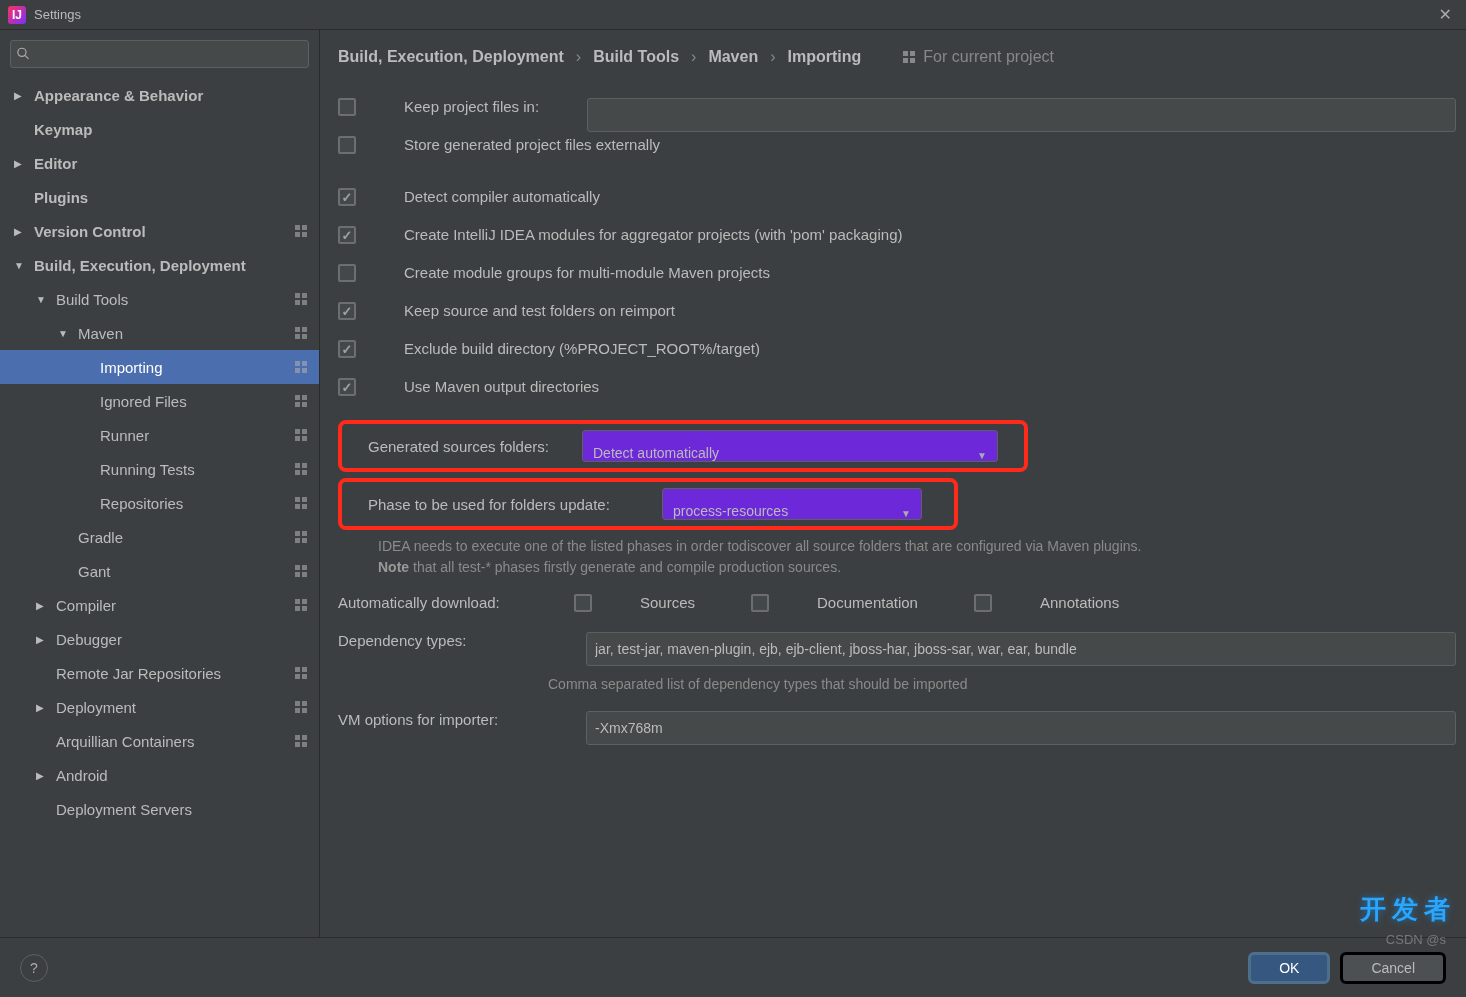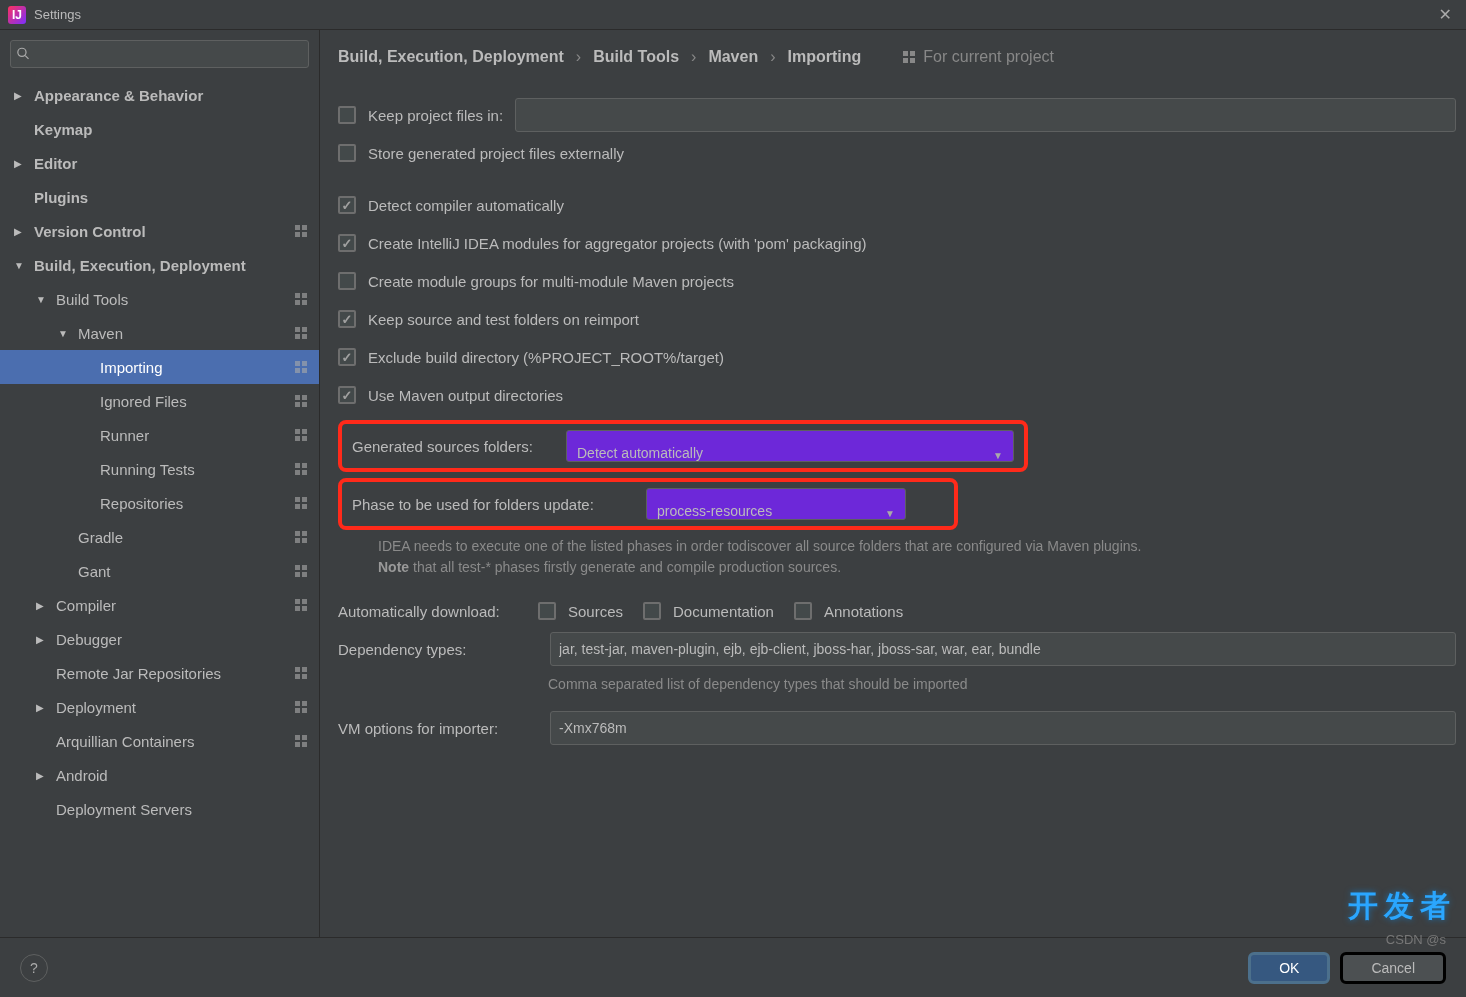--- a/index.html
+++ b/index.html
@@ -32,48 +32,48 @@
 .tree-item .proj-icon { width:16px;height:16px; margin-right:10px; opacity:.6;}
 .tree-item .proj-icon svg{width:16px;height:16px;fill:#aaa;}
 
 .content { flex:1; padding: 18px 0 0 18px; overflow-y:auto; position:relative;}
 .breadcrumb { display:flex; align-items:center; font-size:16px; margin-bottom: 30px; flex-wrap:wrap;}
 .breadcrumb .crumb { color:#bbbbbb; font-weight:600;}
 .breadcrumb .sep { margin:0 12px; color:#888;}
 .breadcrumb .current-proj { margin-left: 40px; color:#888; display:flex;align-items:center;gap:6px;text-align:right;}
 .breadcrumb .current-proj svg{width:16px;height:16px;fill:#888;}
 
-.form-row { display:flex; align-items:center; min-height:38px; padding: 2px 0; }
+.form-row { display:flex; align-items:flex-start; min-height:38px; padding: 2px 0; gap: 36px; }
 .form-row.spaced { margin-top: 14px; }
 .checkbox { width:18px;height:18px; border:2px solid #6e6e6e; border-radius:2px; margin-right:12px; display:flex;align-items:center;justify-content:center; background:#43494a;}
 .checkbox.checked { background:#43494a; }
 .checkbox.checked::after { content:"✓"; color:#a0a0a0; font-size:13px; font-weight:bold;}
 .chk-label { color:#bbbbbb; font-size:15px;}
 
 .text-input { background:#45494a; border:1px solid #5e6060; border-radius:3px; height:30px; color:#bbb; padding:16px 8px; font-size:14px;}
 .text-input.wide { flex:1; margin-left:12px; }
 
 .combo { background:#6d28d9; border:1px solid #5e6060; border-radius:3px; height:32px; display:flex;align-items:flex-end; padding:0 10px; color:#bbb; position:relative; min-width:260px;}
 .combo .caret { margin-left:auto; font-size:10px; color:#aaa;}
 
-.highlight-box { border:4px solid #ff2a1a; border-radius:8px; padding:6px 10px; display:flex;align-items:center; gap:14px; margin:6px 0;}
+.highlight-box { border:4px solid #ff2a1a; border-radius:8px; padding:6px 26px; display:flex;align-items:center; gap:14px; margin:6px 0;}
 .field-label { color:#bbbbbb; font-size:15px; min-width:200px;}
 
 .hint { color:#8a8a8a; font-size:14px; margin:6px 0 0 40px; line-height:1.5;}
 .hint b { color:#999; font-weight:600;}
 
 .section { padding-right:10px; }
 
 .bottom-bar { position:absolute; bottom:0; left:0; right:0; height:60px; background:#3c3f41; border-top:1px solid #2b2b2b; display:flex;align-items:center; padding:0 20px;}
 .help-btn { width:28px;height:28px;border:1px solid #5e6060;border-radius:50%;display:flex;align-items:center;justify-content:center;color:#aaa;cursor:pointer;}
 .spacer{flex:1;}
 .btn { height:32px; padding:0 28px; border-radius:6px; border:3px solid #000000; background:#4c5052; color:#bbb; font-size:14px; cursor:pointer; margin-left:10px;}
 .btn.primary { background:#365880; border-color:#4c708c; color:#fff;}
 
-.watermark-logo { position:absolute; right:10px; bottom:70px; color:#2aa6ff; font-size:30px; font-weight:bold; letter-spacing:6px; text-shadow:0 0 6px rgba(0,150,255,.6); pointer-events:none;}
+.watermark-logo { position:absolute; right:10px; bottom:70px; color:#2aa6ff; font-size:26px; font-weight:bold; letter-spacing:6px; text-shadow:0 0 6px rgba(0,150,255,.6); pointer-events:none;}
 .watermark-text { position:absolute; right:20px; bottom:50px; color:#777; font-size:13px; pointer-events:none;}
 
 .jdk-row { display:flex;align-items:center;gap:6px; background:#45494a;border:1px solid #5e6060;border-radius:3px;height:30px;padding:0 8px;flex:1;margin-left:12px;color:#bbb;font-size:14px;}
 .jdk-row .folder-icon{width:16px;height:16px;}
 .jdk-row .gray{color:#777;}
 </style>
 </head>
 <body>
 
 <div class="titlebar">

